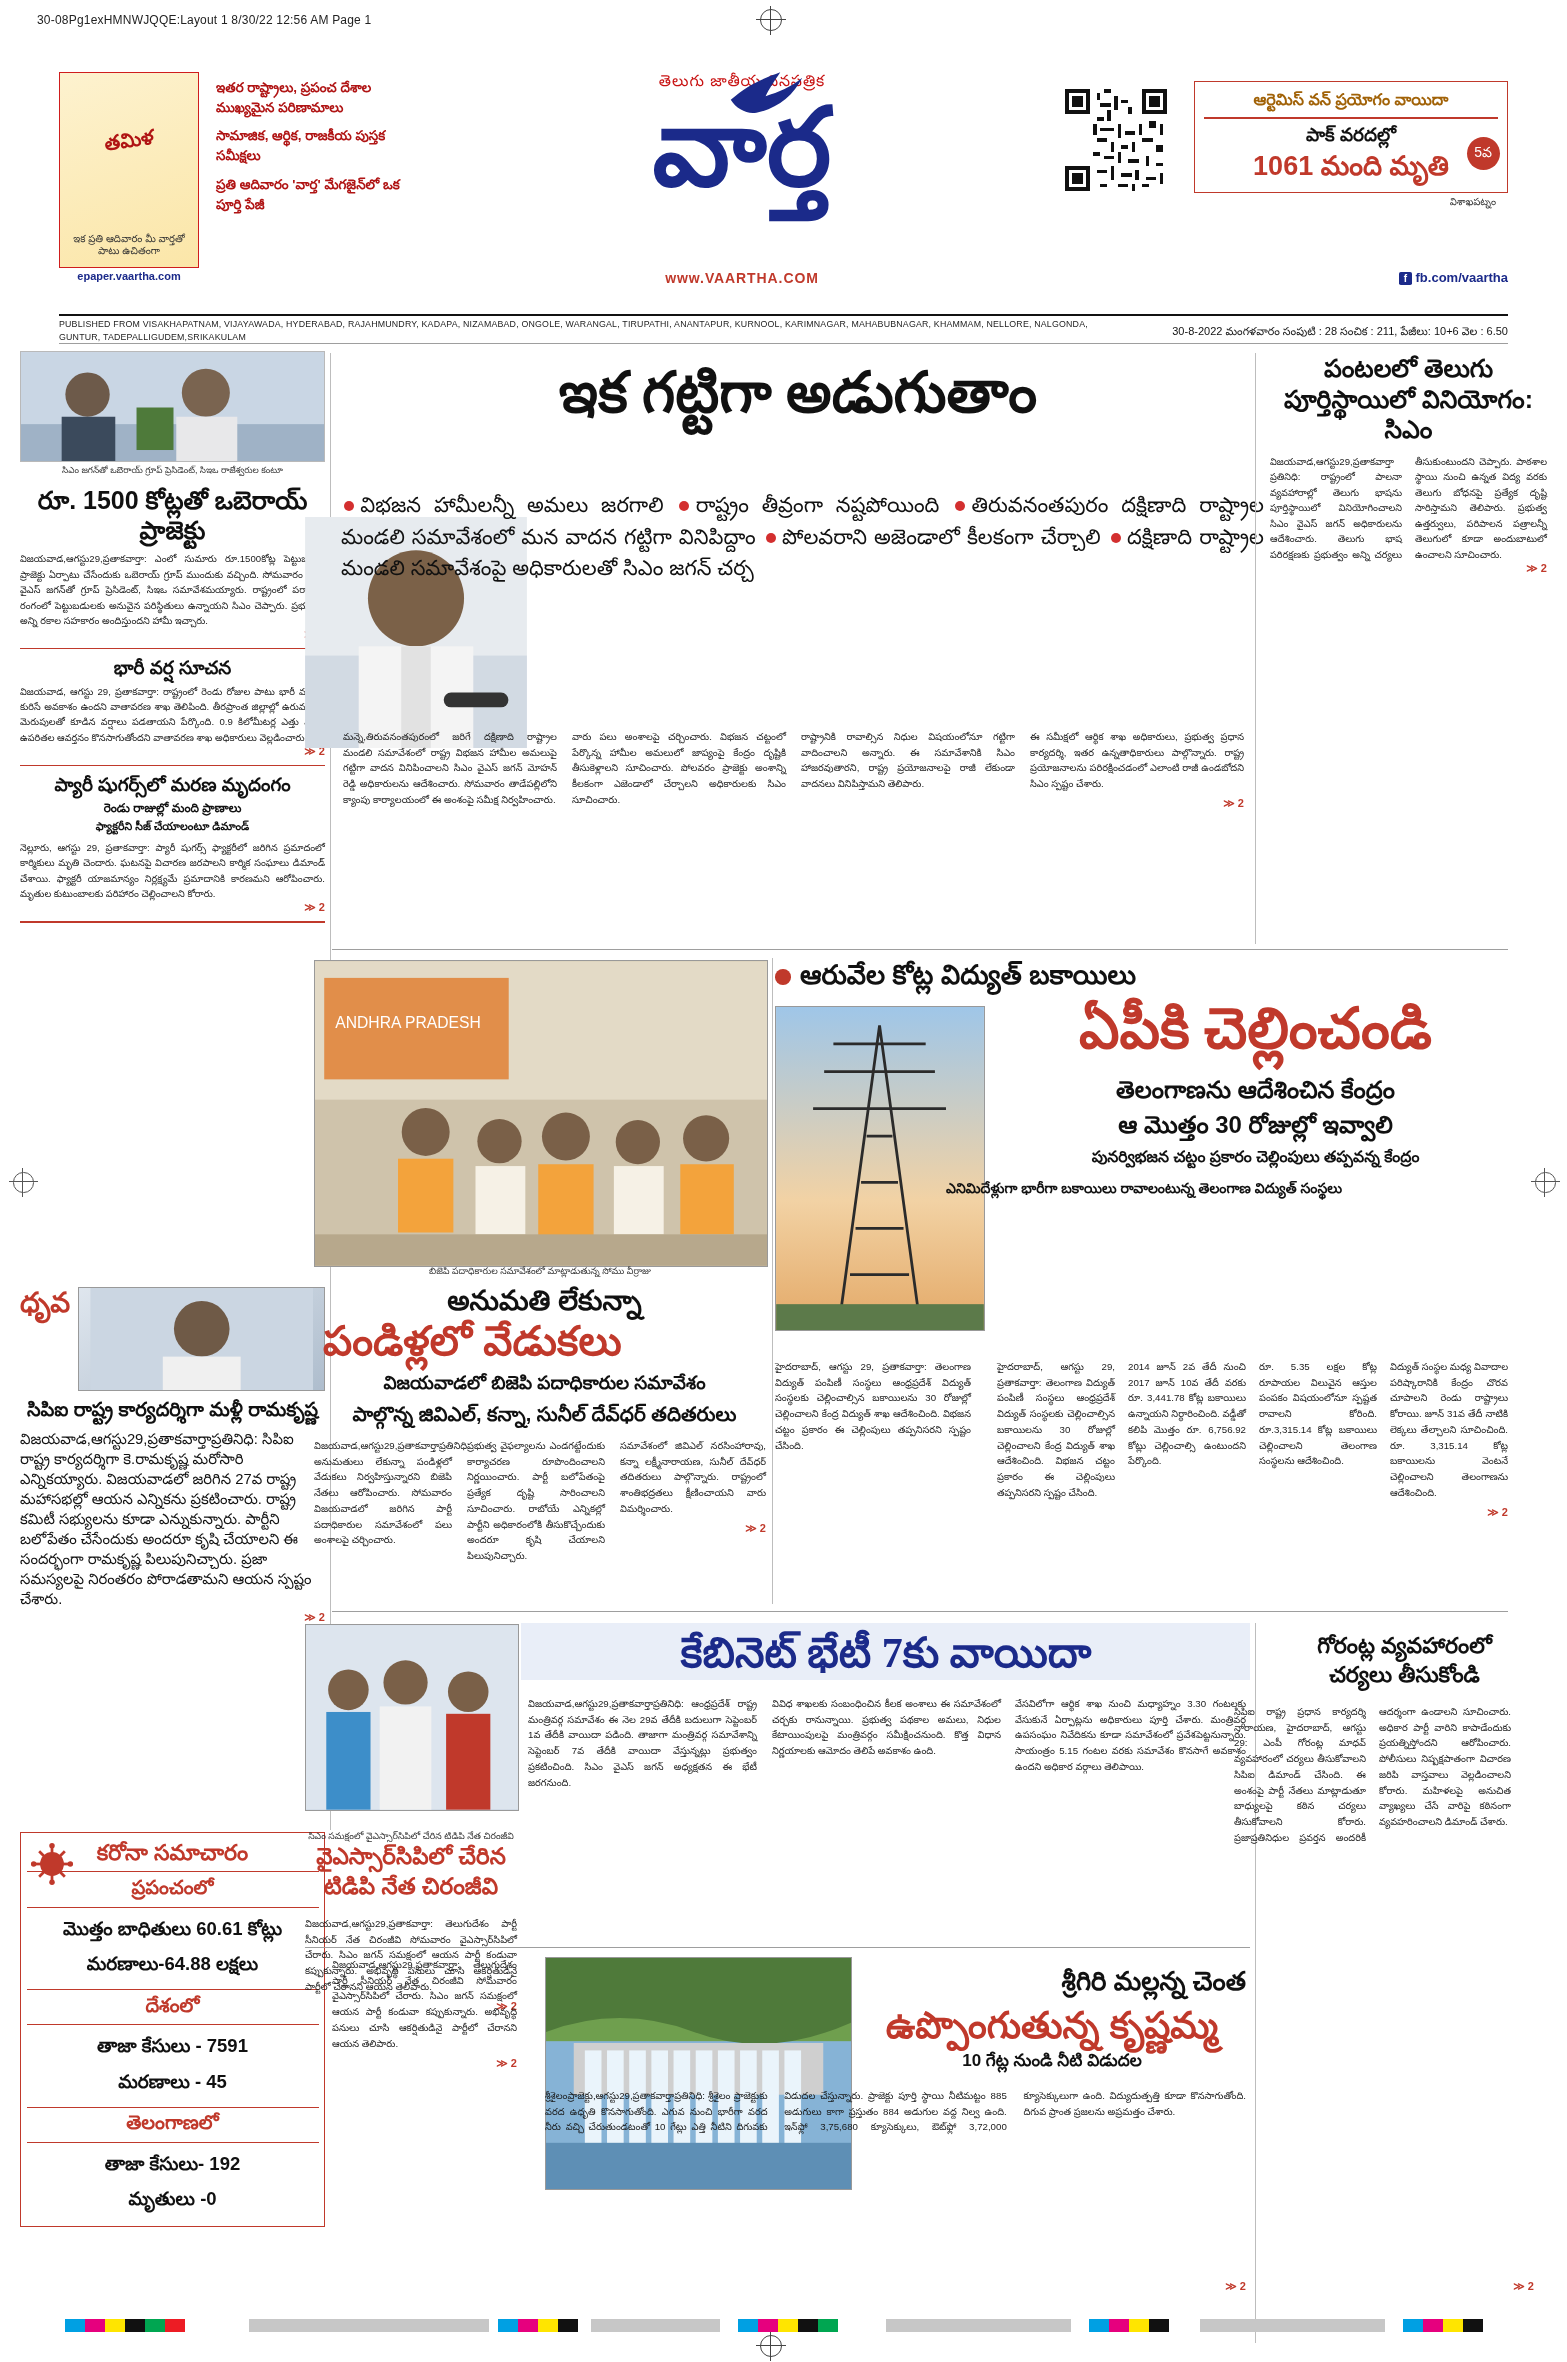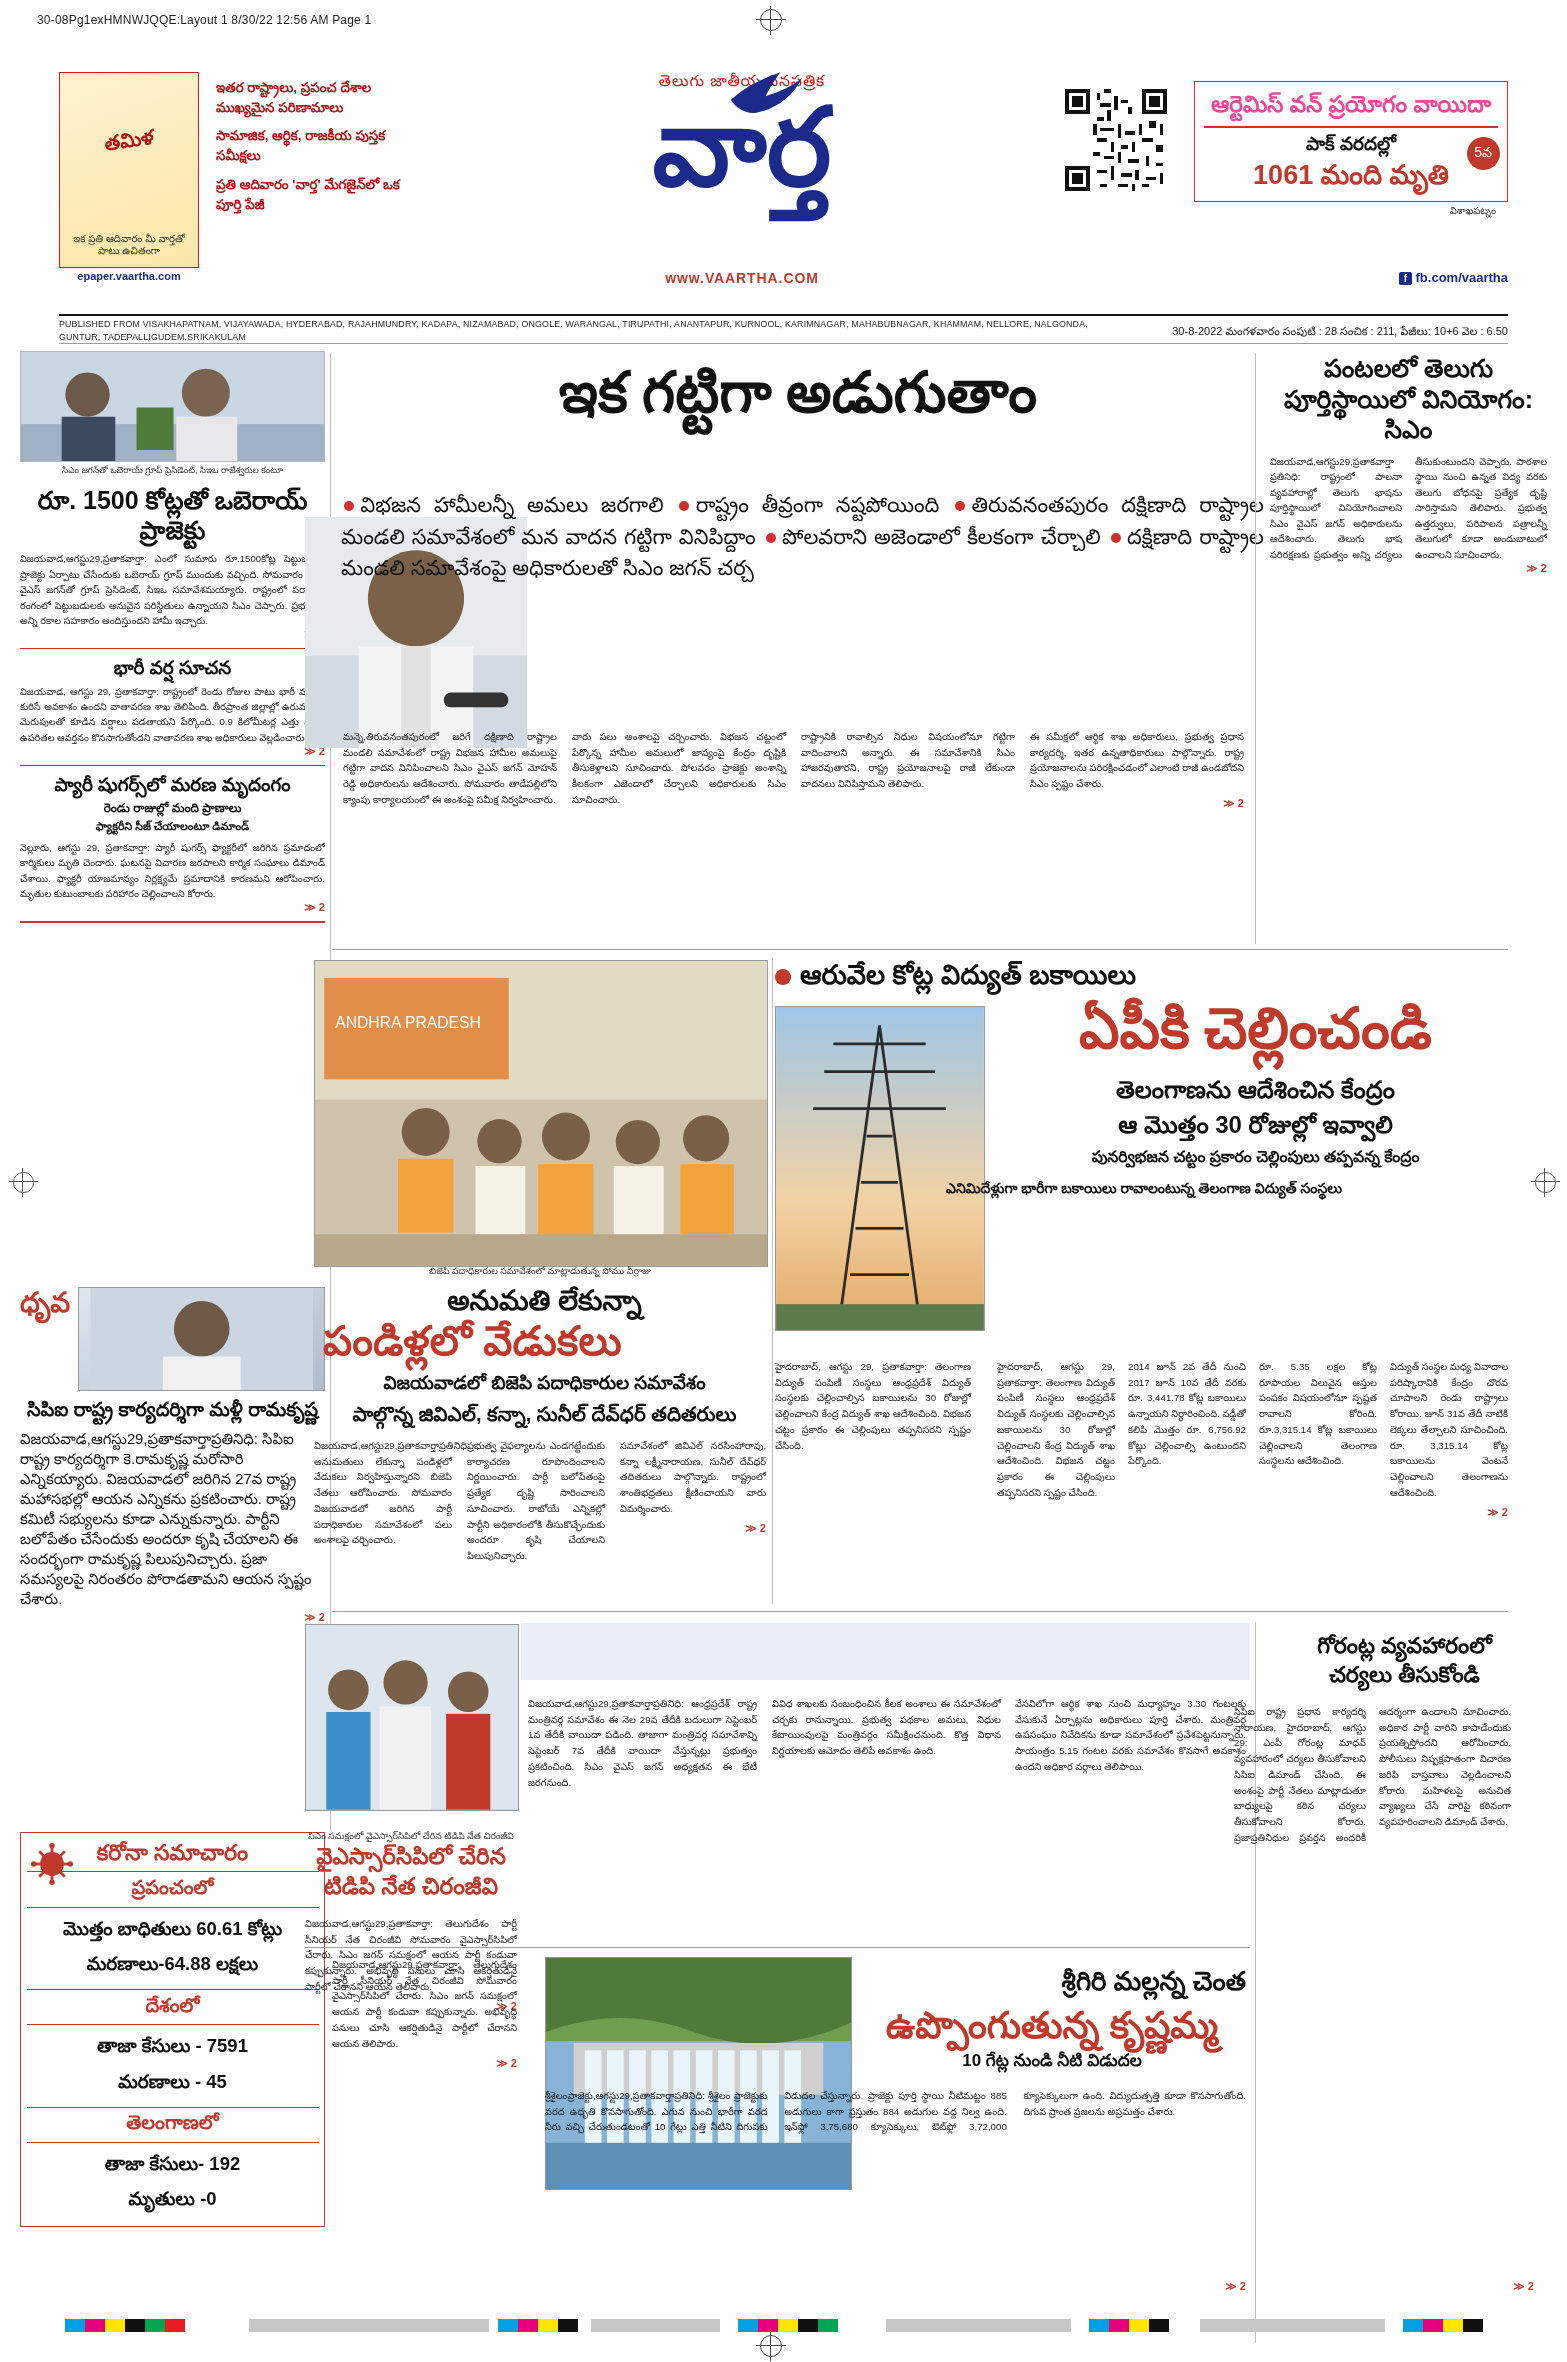--- a/index.html
+++ b/index.html
@@ -25,21 +25,21 @@
      font-weight:bold;color:#b01414;font-size:20px;line-height:1.1;text-align:center;transform:rotate(-8deg);}
   .mh-left .tmcap{position:absolute;bottom:9.2px;left:5.5px;right:5.5px;text-align:center;font-size:10px;color:#333;line-height:1.25;}
   .mh-bullets{position:absolute;left:157px;top:5.5px;width:212px;font-size:13.4px;color:#b01414;line-height:1.5;font-weight:bold;}
   .mh-bullets div{margin-bottom:8.3px;}
   .mh-title{position:absolute;left:397px;top:0;width:572px;text-align:center;}
   .mh-tag{font-size:15.7px;color:#c81212;letter-spacing:0.9px;margin-bottom:0px;}
   .mh-word{font-size:109px;line-height:1.0;color:#1b2a8a;font-weight:bold;font-family:"Liberation Serif",serif;}
   .bird{position:absolute;left:269px;top:-7.4px;width:83px;height:55px;}
   .mh-qr{position:absolute;left:1006px;top:16.6px;width:102px;height:102px;}
   .mh-box{position:absolute;left:1135px;top:9.2px;width:314px;border:0.9px solid #c0392b;box-sizing:border-box;padding:7.4px 9.2px 9.2px;background:#fff;}
-  .mh-box .l1{color:#ec4899;font-size:23px;text-align:center;line-height:1.25;font-weight:bold;}
+  .mh-box .l1{color:#a16207;font-size:16px;text-align:center;line-height:1.25;font-weight:bold;}
   .mh-box .rule{height:1.8px;background:#c0392b;margin:7.4px 0 5.5px;}
   .mh-box .l2{color:#111;font-size:18.5px;text-align:center;font-weight:bold;}
   .mh-box .l3{color:#c0392b;font-size:27px;text-align:center;font-weight:bold;line-height:1.2;}
   .mh-box .badge{position:absolute;right:7.4px;top:55px;width:33px;height:33px;border-radius:50%;background:#c0392b;color:#fff;font-size:14px;display:flex;align-items:center;justify-content:center;}
   .mh-box .city{position:absolute;right:11px;bottom:-18.5px;font-size:10px;color:#333;}
   .mh-epaper{position:absolute;left:0;top:198px;width:140px;text-align:center;font-size:11px;color:#1b2a8a;font-weight:bold;}
   .mh-web{position:absolute;left:397px;top:198px;width:572px;text-align:center;font-size:14px;color:#c0392b;font-weight:bold;letter-spacing:0.9px;}
   .mh-fb{position:absolute;left:1135px;top:198px;width:314px;text-align:right;font-size:13px;color:#1b2a8a;font-weight:bold;}
   .publine{position:absolute;left:59px;top:318px;width:1071px;font-size:8.8px;color:#222;line-height:1.5;letter-spacing:0.2px;}
   .dateline{position:absolute;right:59px;top:325px;width:397px;text-align:right;font-size:11px;color:#111;}
@@ -430,20 +430,21 @@
     <p class="body-col">విద్యుత్ సంస్థల మధ్య వివాదాల పరిష్కారానికి కేంద్రం చొరవ చూపాలని రెండు రాష్ట్రాలు కోరాయి. జూన్ 31వ తేదీ నాటికి లెక్కలు తేల్చాలని సూచించింది. రూ. 3,315.14 కోట్ల బకాయిలను వెంటనే చెల్లించాలని తెలంగాణను ఆదేశించింది.</p>
     <div class="arrowmore">≫ 2</div>
   </div>
   <div class="colwrap" style="left:775px;top:1359px;width:196px;">
     <p class="body-col">హైదరాబాద్, ఆగస్టు 29, ప్రతాకవార్తా: తెలంగాణ విద్యుత్ పంపిణీ సంస్థలు ఆంధ్రప్రదేశ్ విద్యుత్ సంస్థలకు చెల్లించాల్సిన బకాయిలను 30 రోజుల్లో చెల్లించాలని కేంద్ర విద్యుత్ శాఖ ఆదేశించింది. విభజన చట్టం ప్రకారం ఈ చెల్లింపులు తప్పనిసరని స్పష్టం చేసింది.</p>
   </div>
 
   <div class="hrule" style="left:332px;top:1611px;width:1176px;"></div>
 
   <div class="cab-headbg"></div>
+  <div class="cab-head">కేబినెట్ భేటీ 7కు వాయిదా</div>
   <div class="cab-photo">
     <svg viewBox="0 0 230 200" width="212" height="185">
       <rect width="230" height="200" fill="#dde5ee"></rect>
       <circle cx="46" cy="70" r="22" fill="#7a6048"></circle>
         <rect x="22" y="94" width="48" height="106" fill="#3d8ec9"></rect>
       <circle cx="108" cy="62" r="24" fill="#7a6048"></circle>
         <rect x="80" y="88" width="56" height="112" fill="#f2f2f2"></rect>
       <circle cx="176" cy="72" r="22" fill="#7a6048"></circle>
         <rect x="152" y="96" width="48" height="104" fill="#c0392b"></rect>
     </svg>

